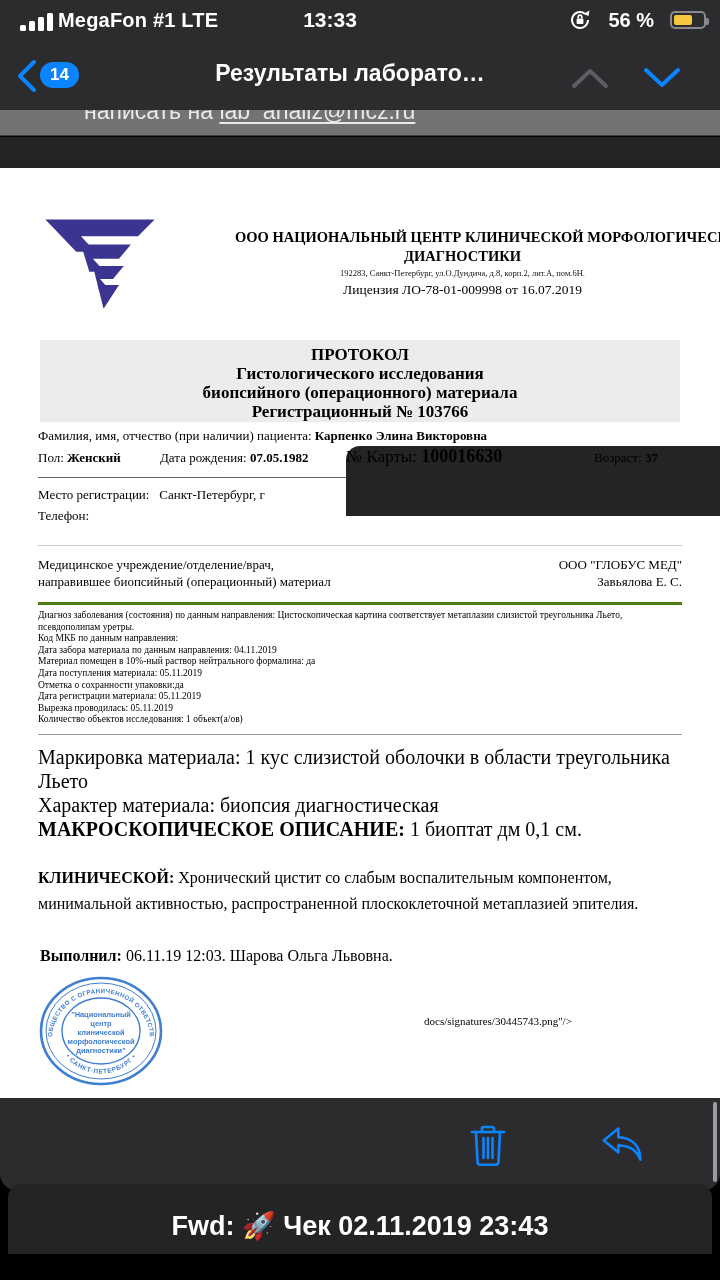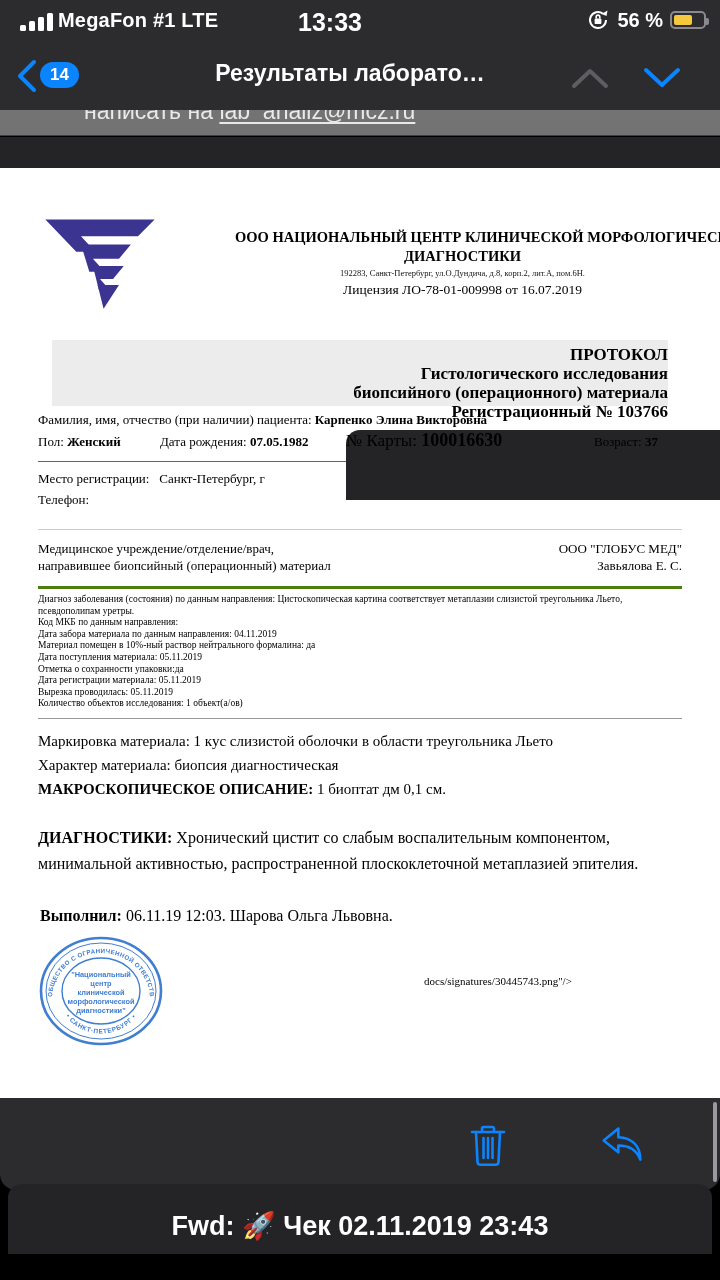--- a/index.html
+++ b/index.html
@@ -6,22 +6,22 @@
   html,body { width:720px; height:1280px; background:#000; font-family:"Liberation Sans", sans-serif; overflow:hidden; }
   .screen { position:relative; width:720px; height:1280px; background:#000; }
 
   
   .chrome { position:absolute; top:0; left:0; width:720px; height:110px; background:#2c2c2e;padding-left:44px; }
   .status-bar { position:absolute; top:0; left:0; width:720px; height:44px; display:flex; align-items:center; color:#fff; }
   .sig { position:absolute; left:20px; top:13px; display:flex; align-items:flex-end; gap:3px; height:18px; }
   .sig span { width:6px; background:#fff; border-radius:1.5px; display:block; }
   .sig .b1{height:6px}.sig .b2{height:10px}.sig .b3{height:14px}.sig .b4{height:18px}
   .carrier { position:absolute; left:58px; top:9px; font-size:20px; font-weight:600; letter-spacing:.2px; }
-  .clock { position:absolute; left:0; right:60px; top:8px; text-align:center; font-size:25px; font-weight:700; }
-  .sb-right { position:absolute; right:14px; top:8px; display:flex; align-items:center; gap:7px; }
+  .clock { position:absolute; left:0; right:60px; top:8px; text-align:center; font-size:21px; font-weight:700; }
+  .sb-right { position:absolute; right:14px; top:8px; display:flex; align-items:center; gap:16px; }
   .pct { font-size:20px; font-weight:600; }
   .battery { position:relative; width:36px; height:18px; border:2px solid #8a8a8e; border-radius:5px; }
   .battery .fill { position:absolute; left:2px; top:2px; bottom:2px; width:56%; background:var(--battery-yellow,#f5c93d); border-radius:2px; }
   .battery .nub { position:absolute; right:-5px; top:5px; width:3px; height:7px; background:#8a8a8e; border-radius:0 2px 2px 0; }
 
   .nav-bar { position:absolute; top:44px; left:0; width:720px; height:66px; }
   .back { position:absolute; left:14px; top:14px; width:26px; height:36px; }
   .badge { position:absolute; left:40px; top:18px; min-width:30px; padding:3px 10px; background:var(--accent-blue,#0a84ff); color:#fff; font-size:17px; font-weight:600; border-radius:16px; text-align:center; }
   .nav-title { position:absolute; left:140px; right:160px; top:16px; text-align:center; color:#fff; font-size:23px; font-weight:600; white-space:nowrap; overflow:hidden; }
   .chev { position:absolute; top:22px; width:40px; height:24px; }
@@ -36,41 +36,41 @@
   
   .doc { position:absolute; top:168px; left:0; width:720px; height:930px; background:#fff; color:#000; font-family:"Liberation Serif", serif; overflow:hidden; }
   .doc-header { position:relative; height:172px; }
   .logo { position:absolute; left:40px; top:48px; width:120px; height:114px; }
   .org { position:absolute; left:235px; top:60px; width:455px; text-align:center; }
   .org .name { font-size:14.5px; font-weight:700; line-height:19px; white-space:nowrap; }
   .org .name2 { font-size:14.5px; font-weight:700; line-height:19px; }
   .org .addr, .org .mail { font-size:8.5px; line-height:11px; margin-top:2px; color:#111; }
   .org .lic { font-size:13.5px; margin-top:3px; }
 
-  .proto-box { margin:0 52px; height:66px; background:#ececec; text-align:right; padding-top:5px; }
+  .proto-box { margin:0 40px; height:82px; background:#ececec; text-align:center; padding-top:5px; }
   .proto-box div { font-size:17px; font-weight:700; line-height:19px; }
 
   .pat { margin:0 38px; font-size:13px; }
   .pat .r1 { margin-top:6px; }
   .pat .r2 { position:relative; height:34px; border-bottom:1px solid #666; }
   .pat .r2 .sex { position:absolute; left:0; top:6px; }
   .pat .r2 .birth { position:absolute; left:122px; top:6px; }
   .pat .r2 .card { position:absolute; left:308px; top:2px; font-size:17px; }
   .pat .r2 .card b { font-size:18px; }
   .pat .r2 .age { position:absolute; left:556px; top:6px; }
   .pat .r3 { margin-top:9px; }
   .pat .r3 .lbl { display:inline-block; width:118px; }
   .pat .r4 { margin-top:5px; padding-bottom:21px; border-bottom:1px solid #c9c9c9; }
 
   .refer { margin:0 38px; display:flex; justify-content:space-between; padding:10px 0 12px 0; border-bottom:3px solid #4d7c0f; font-size:13px; line-height:17px; }
   .refer .right { text-align:right; }
 
   .details { margin:0 38px; padding-top:5px; font-size:9.5px; line-height:11.6px; padding-bottom:8px; border-bottom:1px solid #999; }
 
-  .marking { margin:10px 38px 7px 38px; font-size:15px; line-height:24px; }
+  .marking { margin:10px 38px 7px 38px; font-size:20px; line-height:24px; }
   .concl { margin:24px 38px 0 38px; font-size:16px; line-height:26px; }
   .performed { margin:30px 38px 0 40px; font-size:16px; }
 
   .sign-row { position:relative; margin-top:10px; height:120px; }
   .stamp { position:absolute; left:38px; top:0; width:126px; height:112px; }
   .sig-frag { position:absolute; left:424px; top:40px; font-size:11px; font-family:"Liberation Serif", serif; }
 
   b,.b { font-weight:700; }
 
   
@@ -202,21 +202,21 @@
       <div>Количество объектов исследования: 1 объект(а/ов)</div>
     </div>
 
     <div class="marking">
       <div>Маркировка материала: 1 кус слизистой оболочки в области треугольника Льето</div>
       <div>Характер материала: биопсия диагностическая</div>
       <div><b>МАКРОСКОПИЧЕСКОЕ ОПИСАНИЕ: </b><span>1 биоптат дм 0,1 см.</span></div>
     </div>
 
     <div class="concl">
-      <b>ДИАГНОСТИКИ: </b><span>Хронический цистит со слабым воспалительным компонентом, минимальной активностью, распространенной плоскоклеточной метаплазией эпителия.</span>
+      <b>КЛИНИЧЕСКОЙ: </b><span>Хронический цистит со слабым воспалительным компонентом, минимальной активностью, распространенной плоскоклеточной метаплазией эпителия.</span>
     </div>
 
     <div class="performed">
       <b>Выполнил: </b><span>06.11.19 12:03. Шарова Ольга Львовна.</span>
     </div>
 
     <div class="sign-row">
       <svg class="stamp" viewBox="0 0 126 112">
         <defs>
           <path id="arcTop" d="M 14 64 A 49 46 0 1 1 112 64" fill="none"></path>

